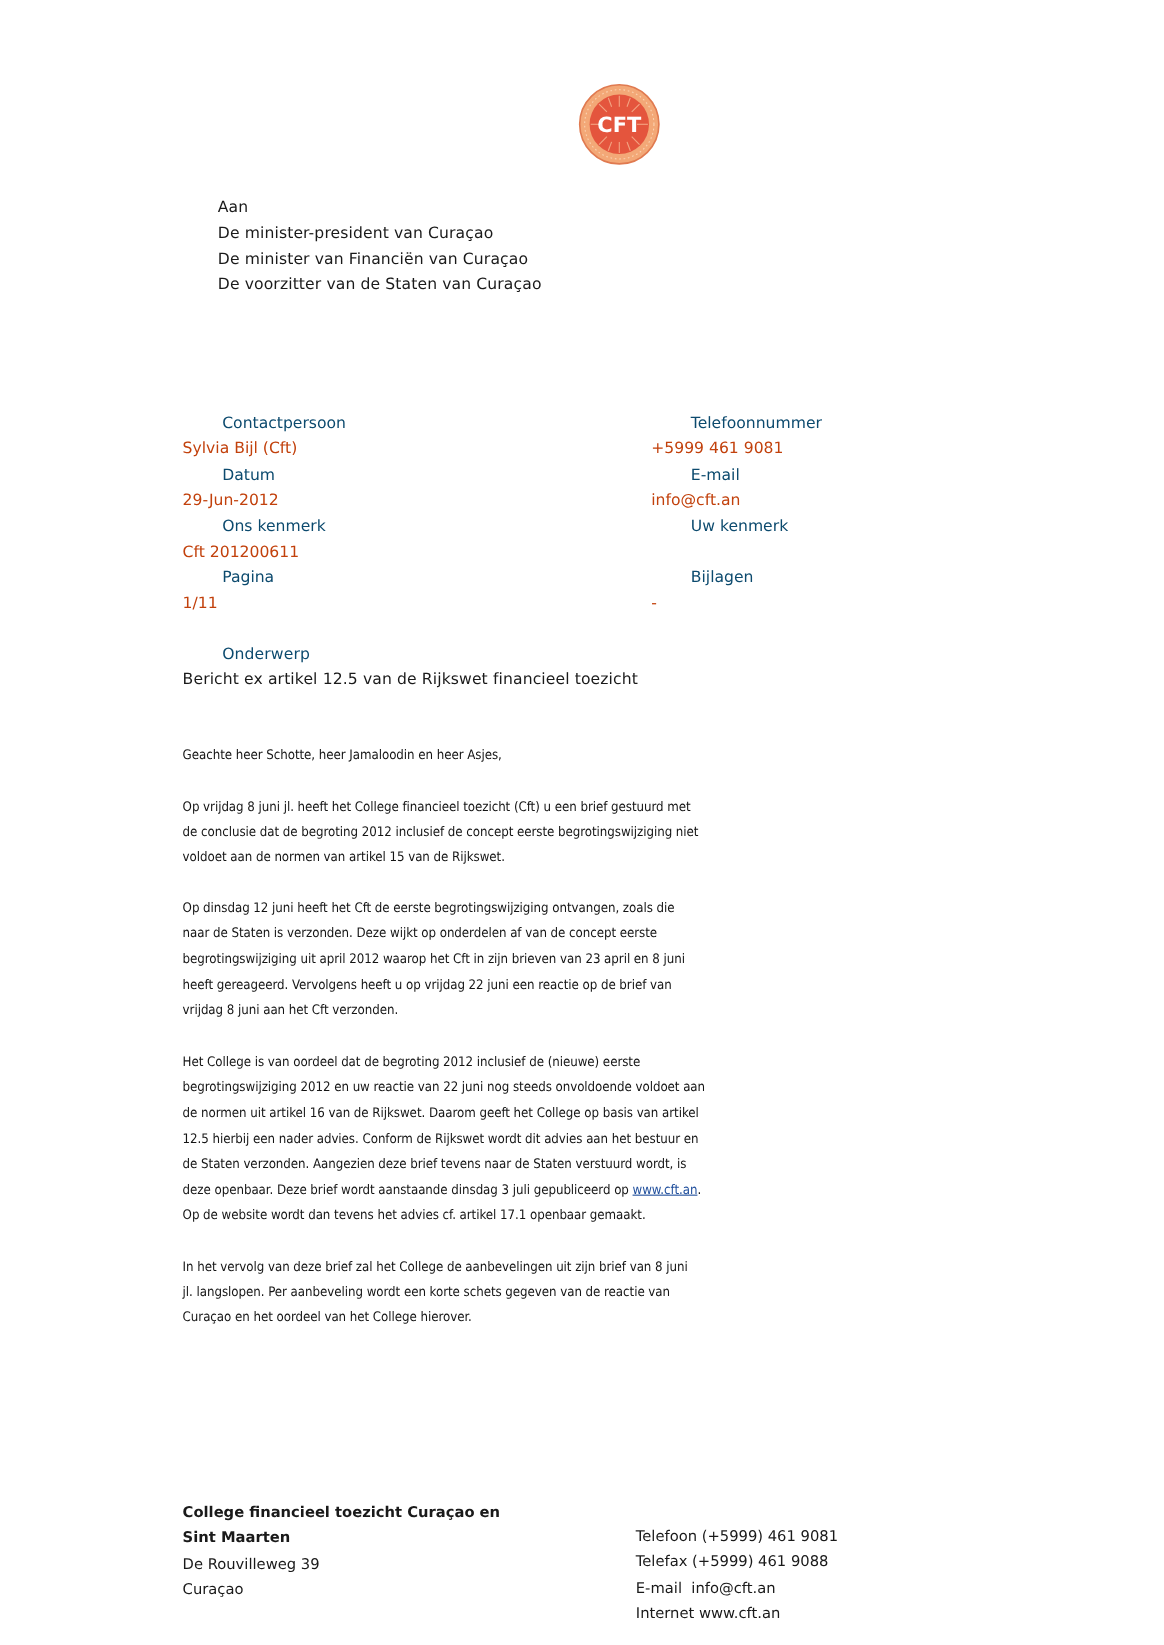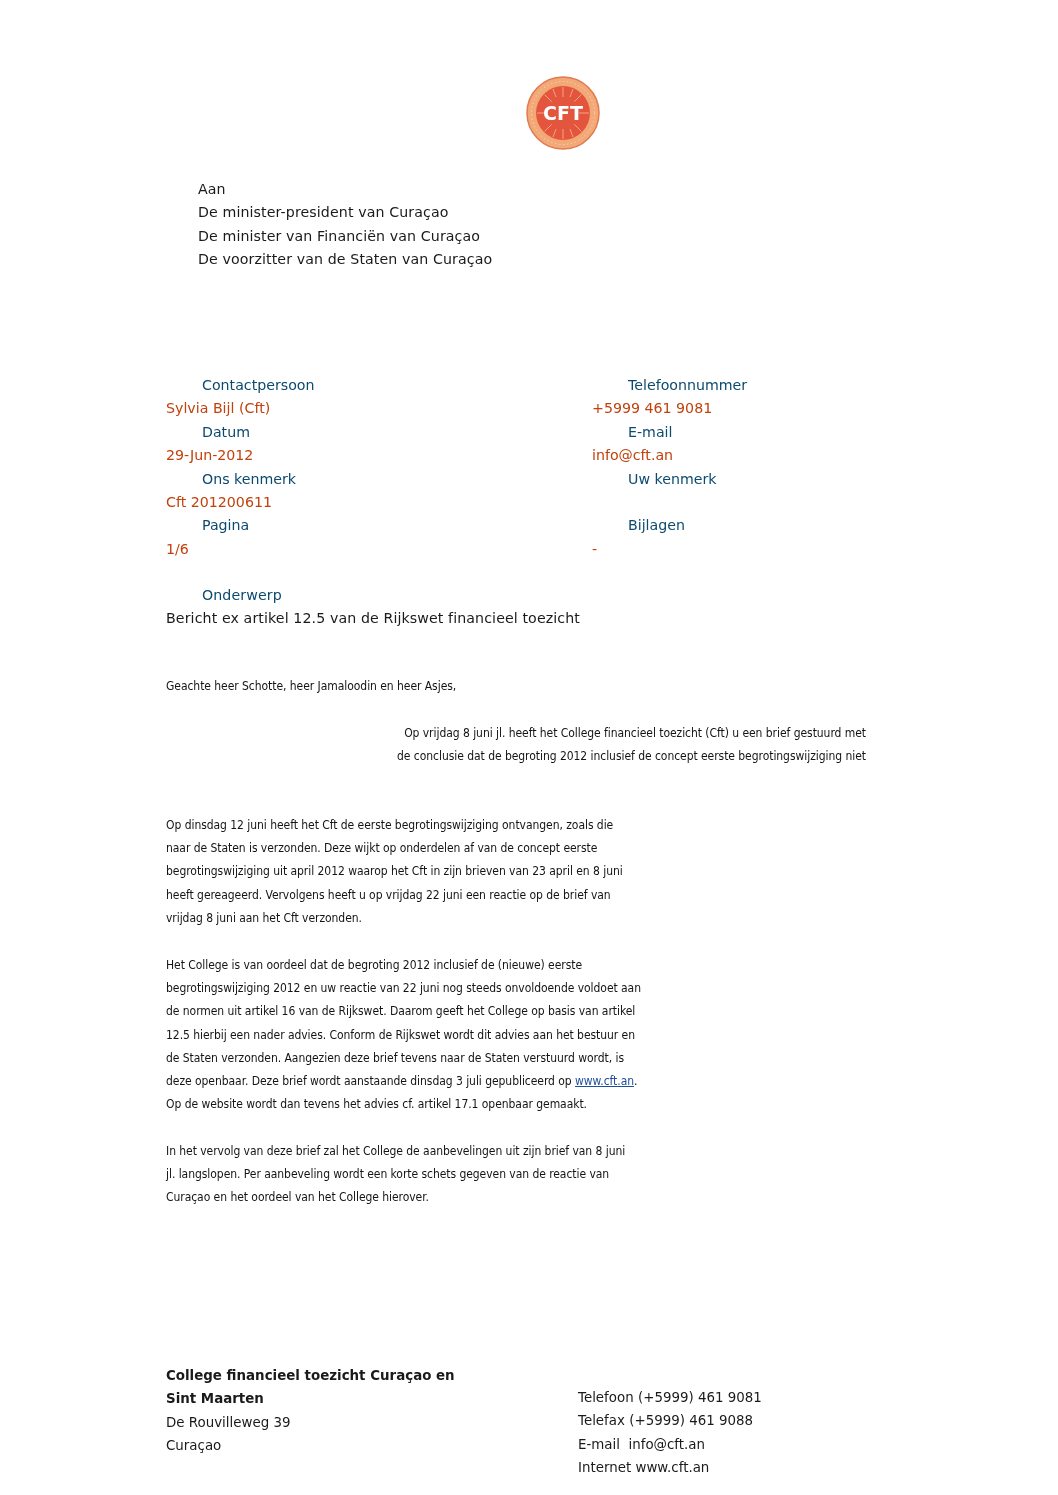--- a/index.html
+++ b/index.html
@@ -16,21 +16,21 @@
   .meta-left { left: 166px; }
   .meta-right { left: 592px; }
   .meta-row { height: 23.4px; font-size: 14.2px; line-height: 23.4px; white-space: nowrap; }
   .label { color: #0c4a6e; margin-left: 36px; }
   .value { color: #c2410c; }
   .subject { left: 166px; top: 584px; }
   .body-text { left: 166px; width: 700px; }
   .para { font-family: "DejaVu Sans Condensed", "DejaVu Sans", sans-serif; font-size: 12px; line-height: 23.2px; color: #141414; margin: 0; letter-spacing: -0.05px; }
   .para .ln { display: block; white-space: nowrap; }
   .salutation { top: 675px; }
-  .p1 { top: 722px; text-align: right; }
+  .p1 { top: 722px; }
   .p2 { top: 814px; }
   .p3 { top: 954px; }
   .p4 { top: 1140px; }
   a.link { color: #1f4e9c; text-decoration: underline; }
   .footer-left { left: 166px; top: 1364px; }
   .footer-left .row, .footer-right .row { font-size: 13.4px; line-height: 23.4px; white-space: nowrap; }
   .footer-right { left: 578px; top: 1386px; }
   .bold { font-weight: bold; }
 </style>
 </head>
@@ -67,21 +67,21 @@
 </div>
 
 <div class="meta-col meta-left">
   <div class="meta-row label">Contactpersoon</div>
   <div class="meta-row value">Sylvia Bijl (Cft)</div>
   <div class="meta-row label">Datum</div>
   <div class="meta-row value">29-Jun-2012</div>
   <div class="meta-row label">Ons kenmerk</div>
   <div class="meta-row value">Cft 201200611</div>
   <div class="meta-row label">Pagina</div>
-  <div class="meta-row value">1/6</div>
+  <div class="meta-row value">1/11</div>
 </div>
 
 <div class="meta-col meta-right">
   <div class="meta-row label">Telefoonnummer</div>
   <div class="meta-row value">+5999 461 9081</div>
   <div class="meta-row label">E-mail</div>
   <div class="meta-row value">info@cft.an</div>
   <div class="meta-row label">Uw kenmerk</div>
   <div class="meta-row value"></div>
   <div class="meta-row label">Bijlagen</div>
@@ -91,20 +91,21 @@
 <div class="abs subject">
   <div class="line label">Onderwerp</div>
   <div class="line">Bericht ex artikel 12.5 van de Rijkswet financieel toezicht</div>
 </div>
 
 <p class="abs body-text para salutation">Geachte heer Schotte, heer Jamaloodin en heer Asjes,</p>
 
 <p class="abs body-text para p1">
   <span class="ln">Op vrijdag 8 juni jl. heeft het College financieel toezicht (Cft) u een brief gestuurd met</span>
   <span class="ln">de conclusie dat de begroting 2012 inclusief de concept eerste begrotingswijziging niet</span>
+  <span class="ln">voldoet aan de normen van artikel 15 van de Rijkswet.</span>
 </p>
 
 <p class="abs body-text para p2">
   <span class="ln">Op dinsdag 12 juni heeft het Cft de eerste begrotingswijziging ontvangen, zoals die</span>
   <span class="ln">naar de Staten is verzonden. Deze wijkt op onderdelen af van de concept eerste</span>
   <span class="ln">begrotingswijziging uit april 2012 waarop het Cft in zijn brieven van 23 april en 8 juni</span>
   <span class="ln">heeft gereageerd. Vervolgens heeft u op vrijdag 22 juni een reactie op de brief van</span>
   <span class="ln">vrijdag 8 juni aan het Cft verzonden.</span>
 </p>
 

